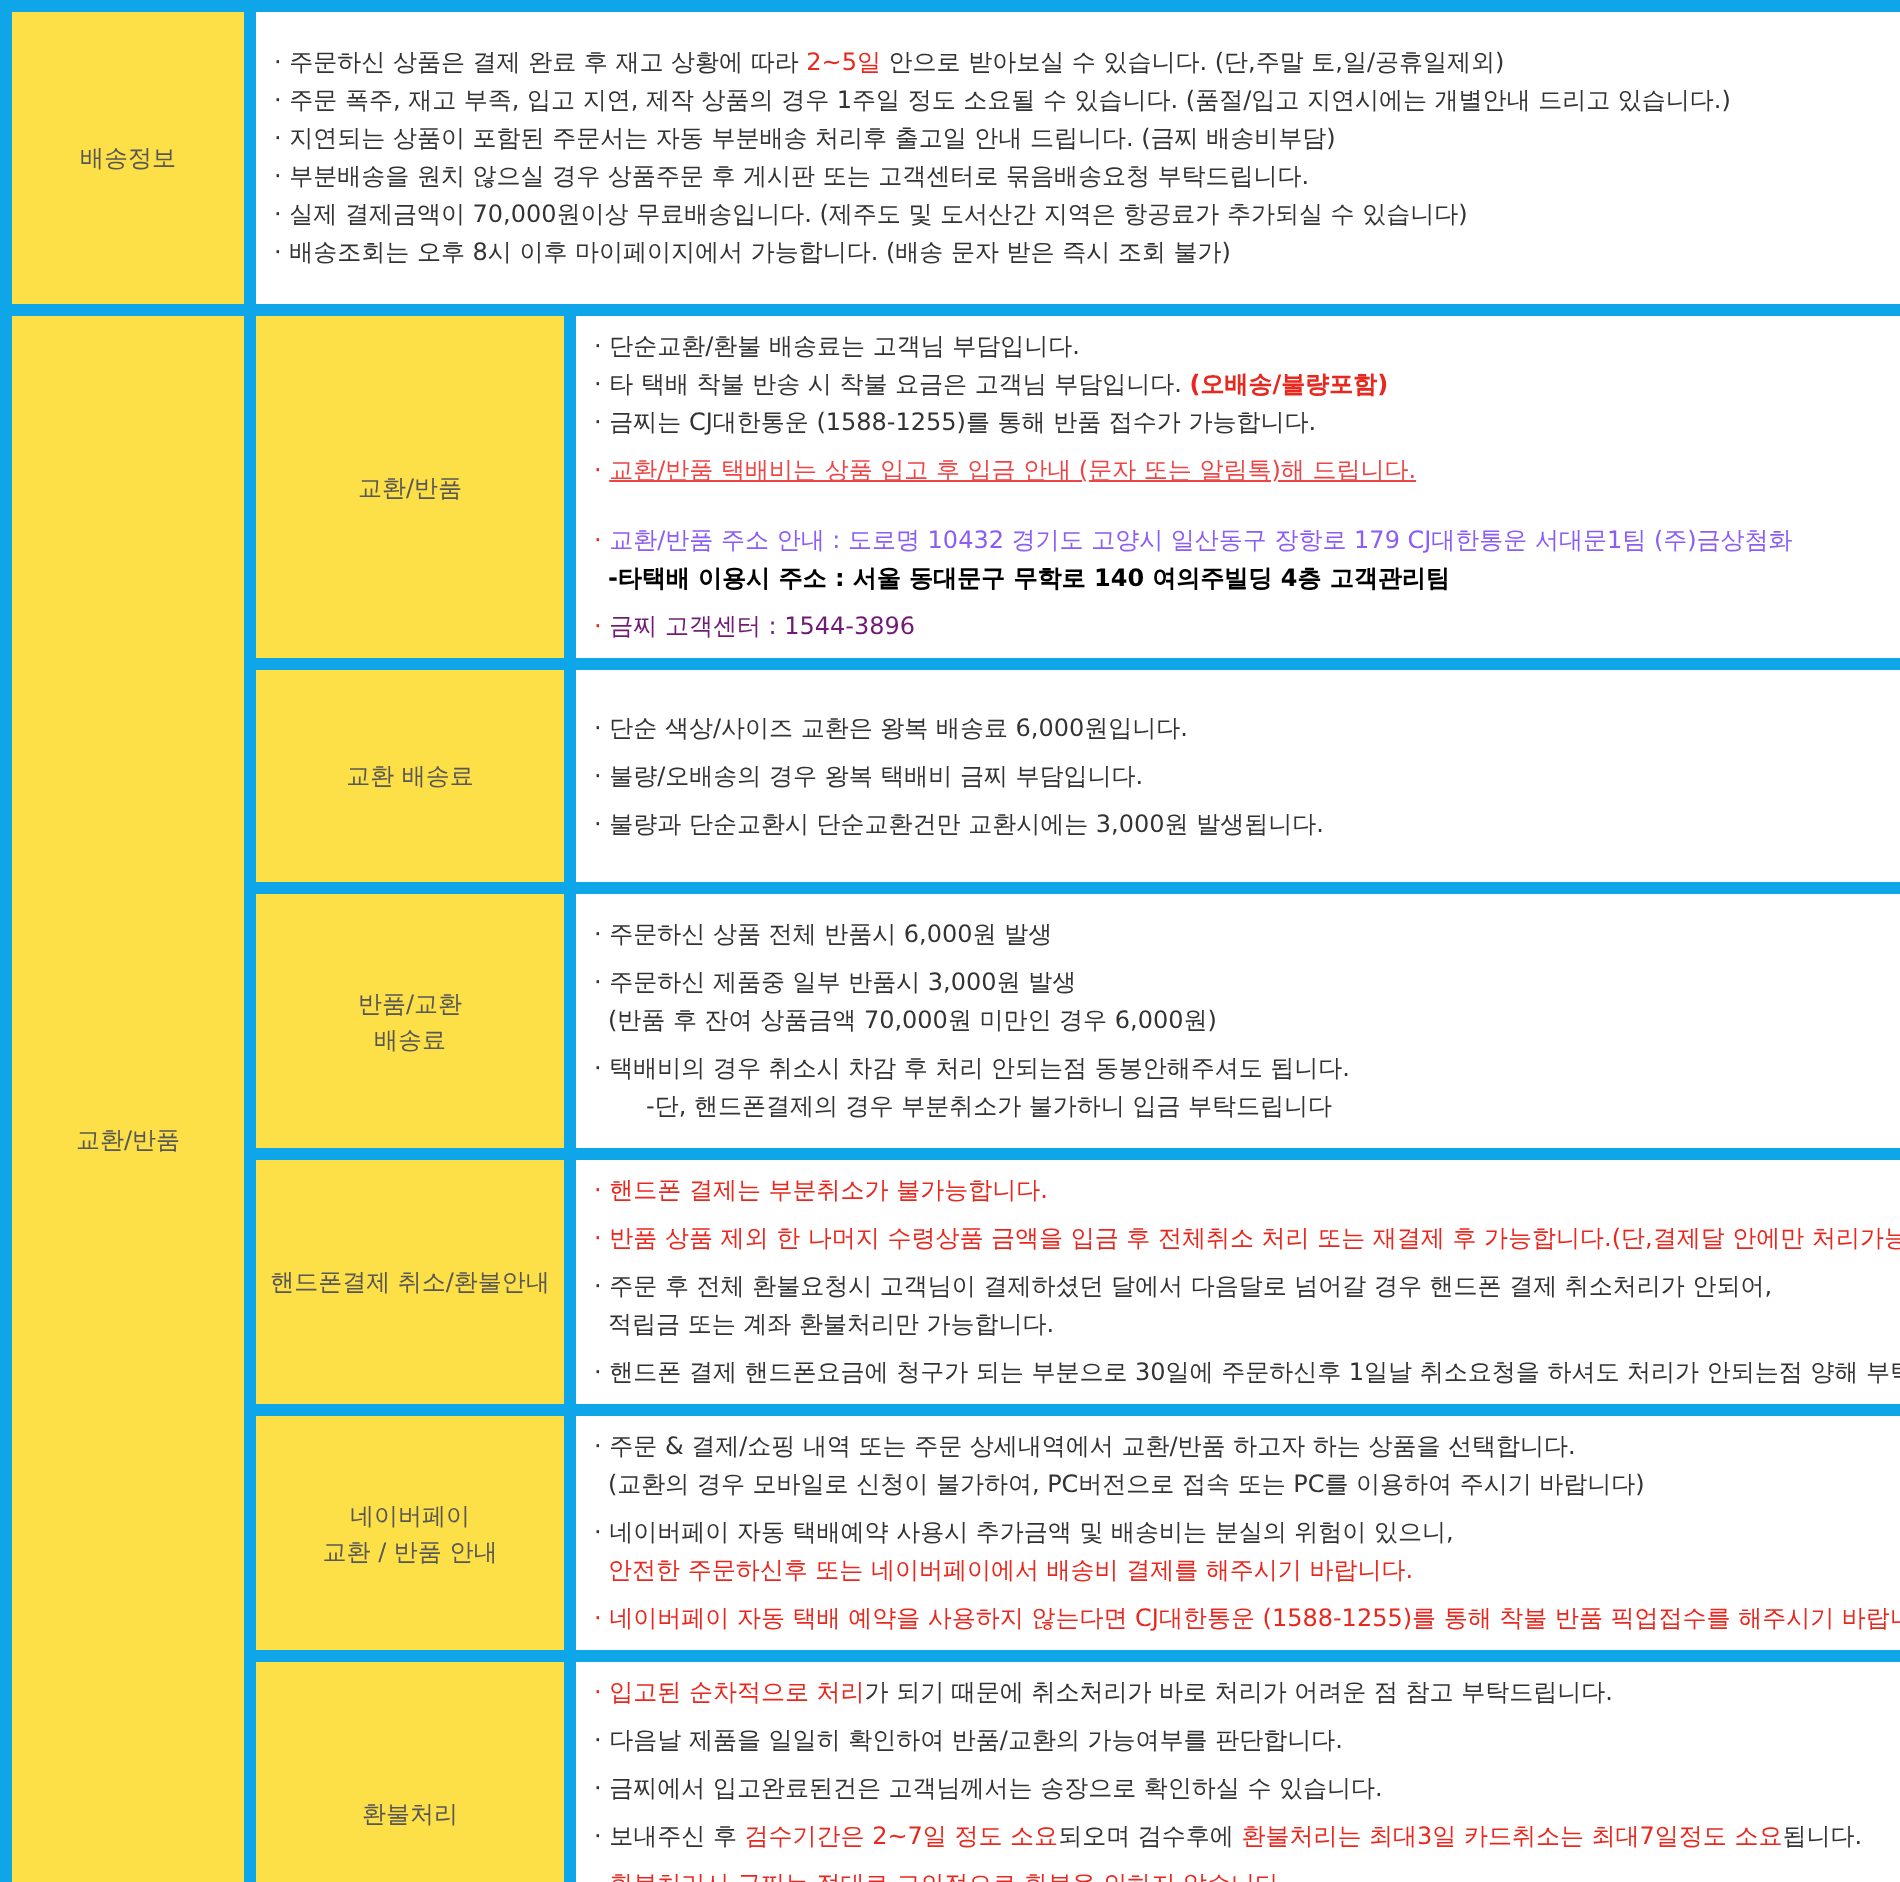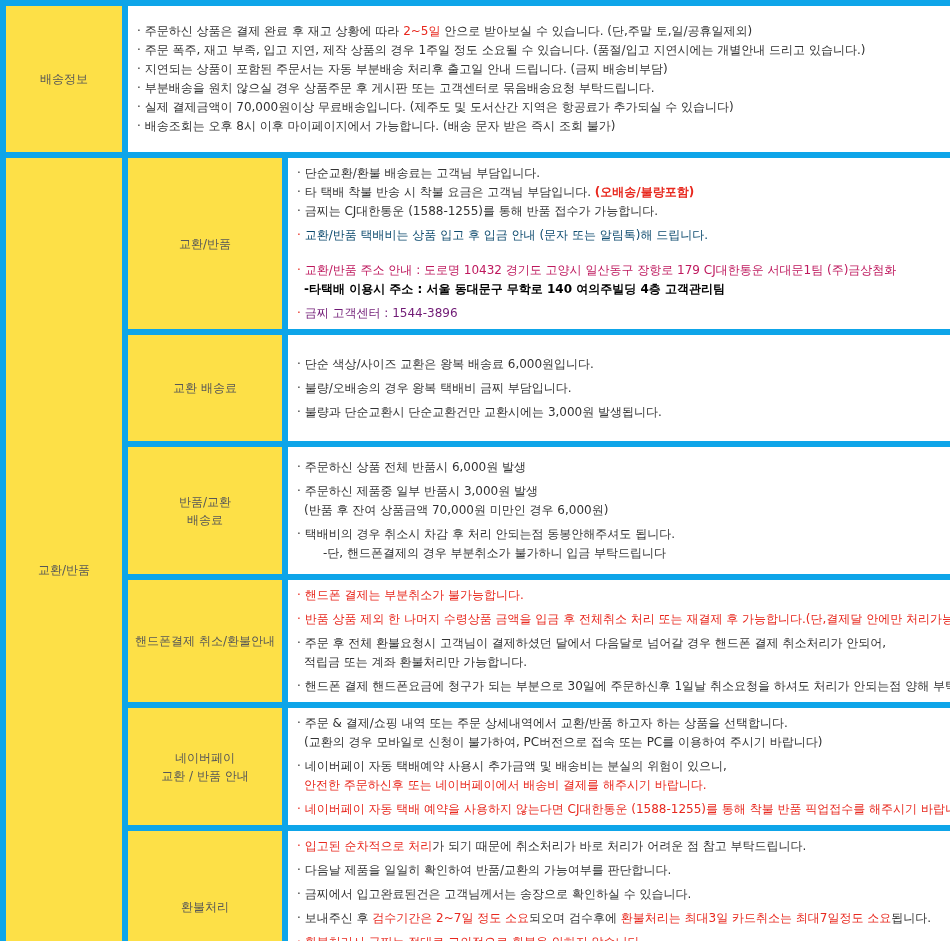--- a/index.html
+++ b/index.html
@@ -67,22 +67,22 @@
         </tr>
         <tr class="r-1-0">
           <td class="head-cell" rowspan="6">교환/반품</td>
           <td class="sub-cell">
             <div>교환/반품</div>
           </td>
           <td class="content-cell">
             <div class="line"><span class="bullet">· </span><span>단순교환/환불 배송료는 고객님 부담입니다.</span></div>
             <div class="line"><span class="bullet">· </span><span>타 택배 착불 반송 시 착불 요금은 고객님 부담입니다. </span><span style="color: rgb(232, 40, 30); font-weight: bold;">(오배송/불량포함)</span></div>
             <div class="line"><span class="bullet">· </span><span>금찌는 CJ대한통운 (1588-1255)를 통해 반품 접수가 가능합니다.</span></div>
-            <div class="line gap-sm"><span class="bullet" style="color: rgb(232, 40, 30);">· </span><span style="color: #0c4a6e;">교환/반품 택배비는 상품 입고 후 입금 안내 (문자 또는 알림톡)해 드립니다.</span></div>
-            <div class="line gap-lg"><span class="bullet" style="color: rgb(232, 40, 30);">· </span><span style="color: #be185d;">교환/반품 주소 안내 : 도로명 10432 경기도 고양시 일산동구 장항로 179 CJ대한통운 서대문1팀 (주)금상첨화</span></div>
+            <div class="line gap-sm"><span class="bullet" style="color: rgb(232, 40, 30);">· </span><span style="color: #ef4444; text-decoration: underline;">교환/반품 택배비는 상품 입고 후 입금 안내 (문자 또는 알림톡)해 드립니다.</span></div>
+            <div class="line gap-lg"><span class="bullet" style="color: rgb(232, 40, 30);">· </span><span style="color: #8b5cf6;">교환/반품 주소 안내 : 도로명 10432 경기도 고양시 일산동구 장항로 179 CJ대한통운 서대문1팀 (주)금상첨화</span></div>
             <div class="line ind-1"><span style="color: #000000; font-weight: bold;">-타택배 이용시 주소 : 서울 동대문구 무학로 140 여의주빌딩 4층 고객관리팀</span></div>
             <div class="line gap-sm"><span class="bullet" style="color: rgb(232, 40, 30);">· </span><span style="color: #701a75; text-align: center;">금찌 고객센터 : 1544-3896</span></div>
           </td>
         </tr>
         <tr class="r-1-1">
           <td class="sub-cell">
             <div>교환 배송료</div>
           </td>
           <td class="content-cell">
             <div class="line"><span class="bullet">· </span><span>단순 색상/사이즈 교환은 왕복 배송료 6,000원입니다.</span></div>

